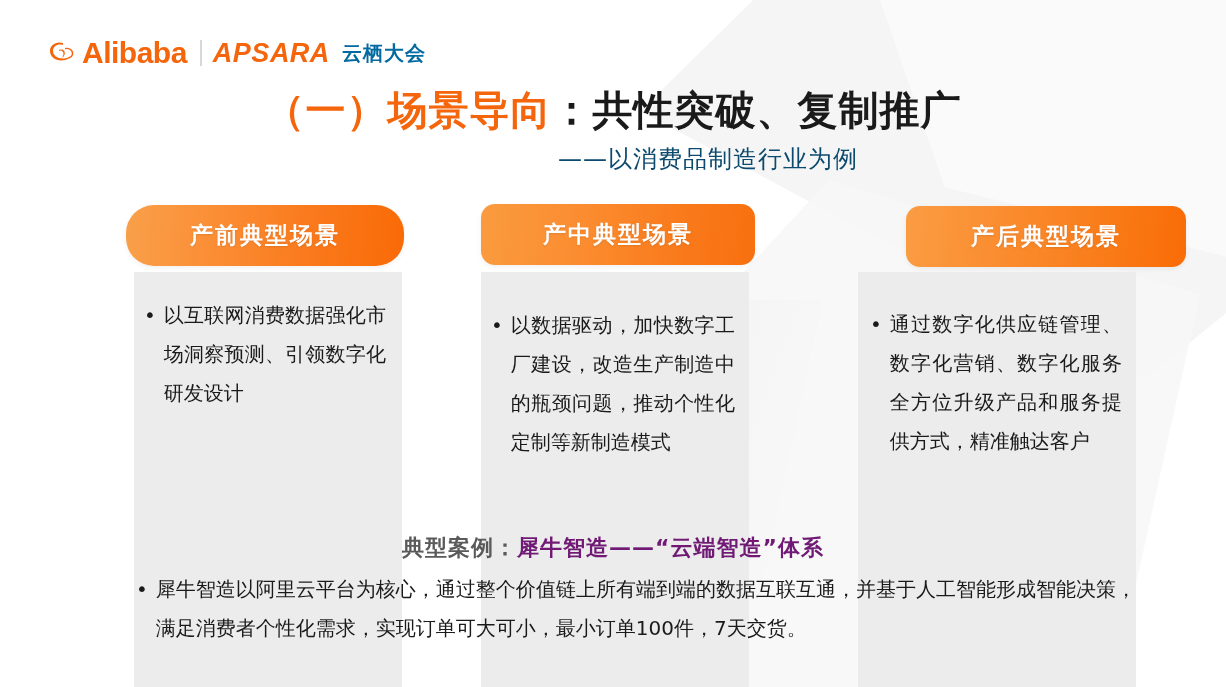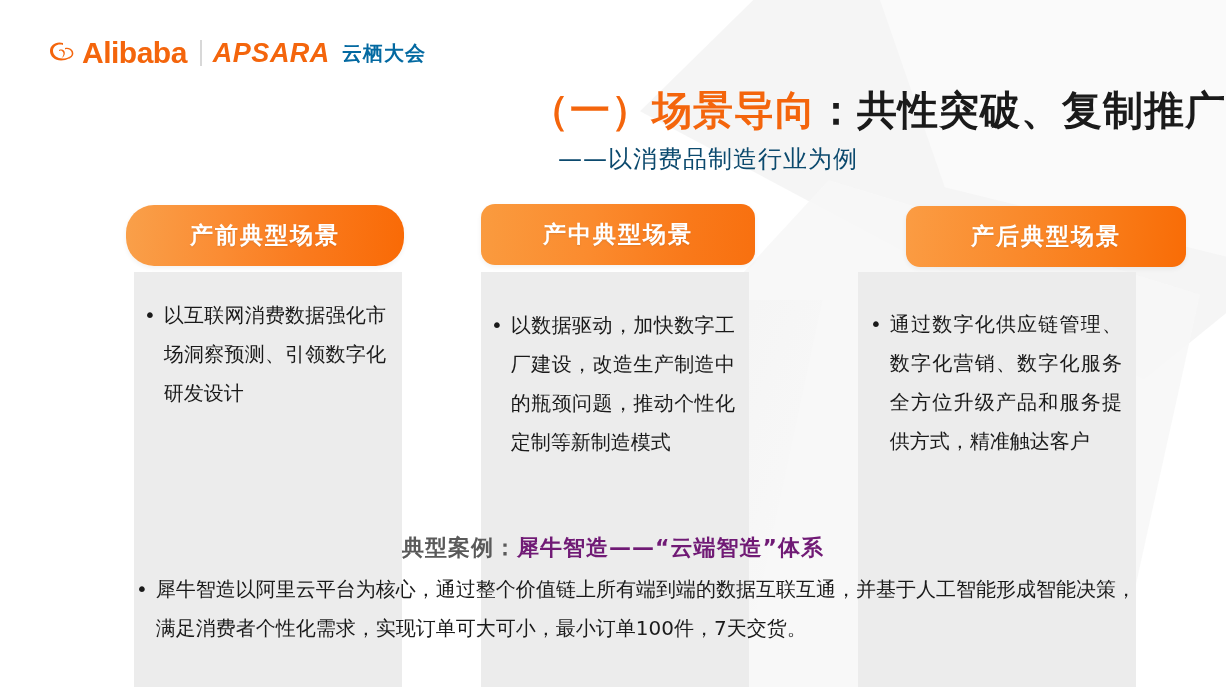--- a/index.html
+++ b/index.html
@@ -113,21 +113,20 @@
     text-align: center;
   }
   .slide-title {
     font-size: 40px;
     font-weight: bold;
     line-height: 1.2;
     letter-spacing: 1px;
     color: #1a1a1a;
     font-family: "DejaVu Sans", sans-serif;
     white-space: nowrap;
-    text-align: right;
   }
   .slide-title .hl { color: #f4650c; }
   .slide-subtitle {
     margin-top: 9px;
     margin-left: 190px;
     font-size: 24px;
     color: #0c4a6e;
     letter-spacing: 1px;
     font-family: "DejaVu Sans", sans-serif;
     white-space: nowrap;

